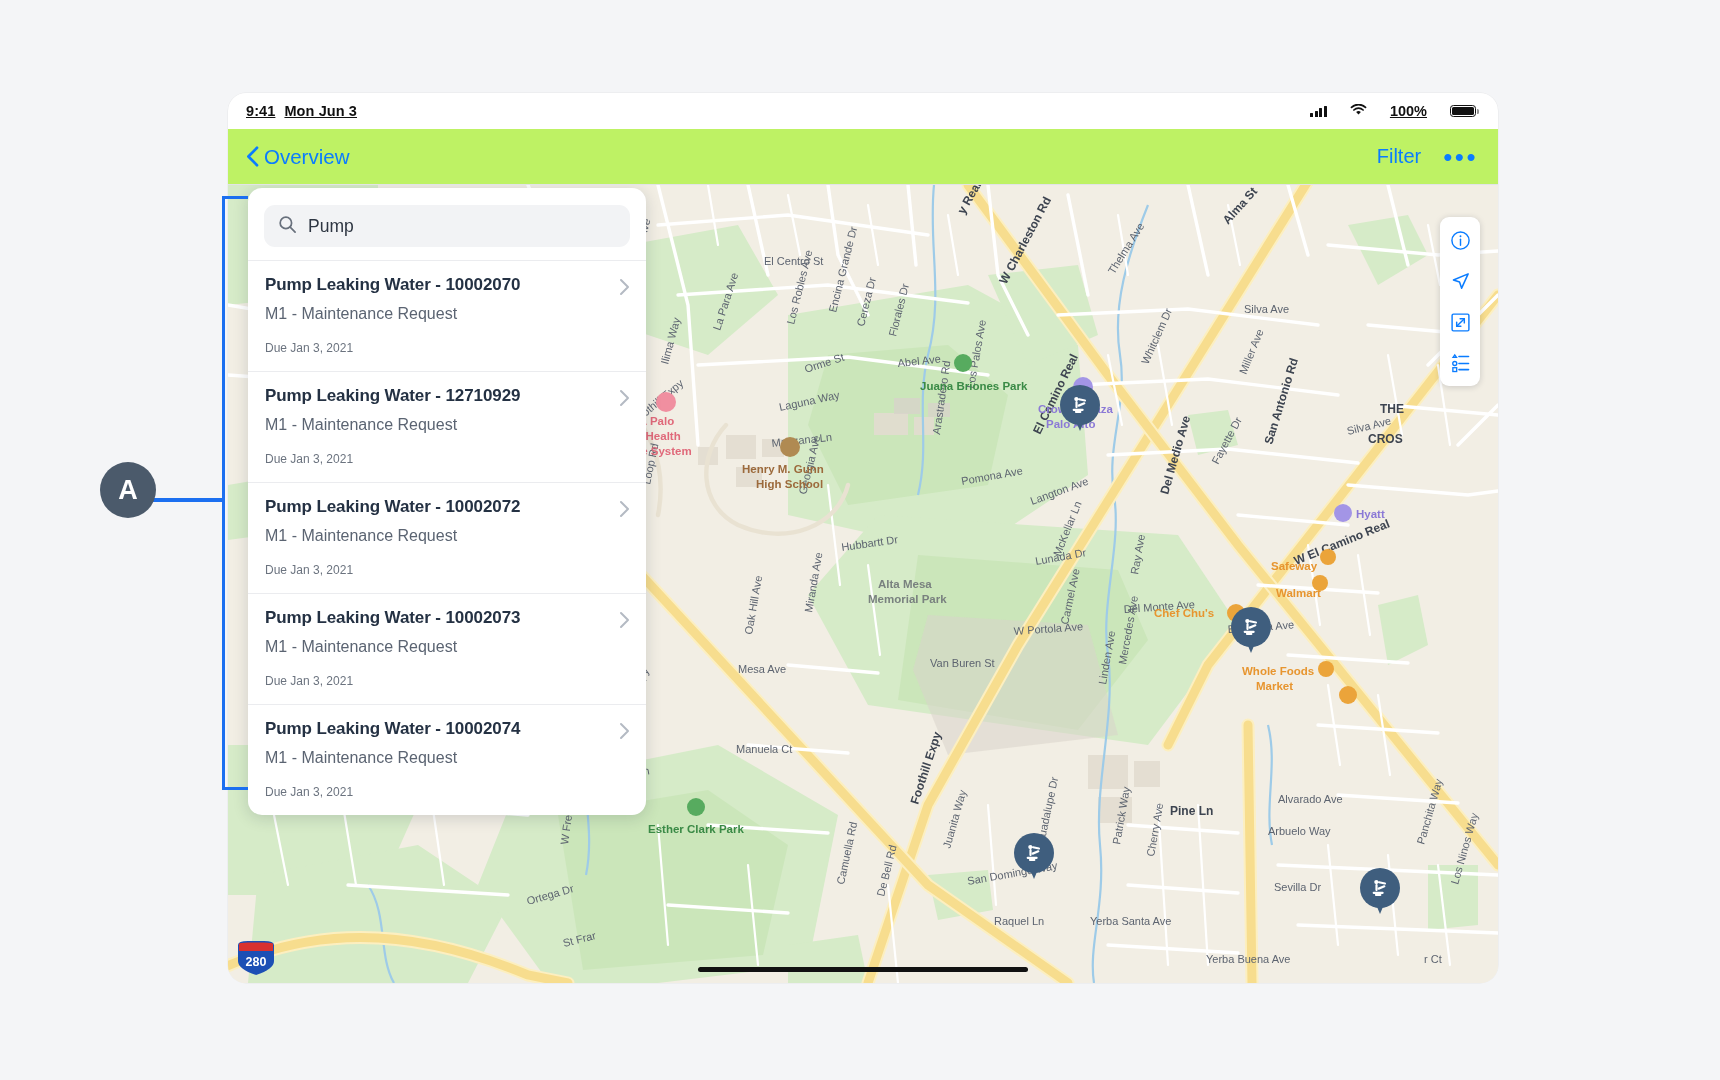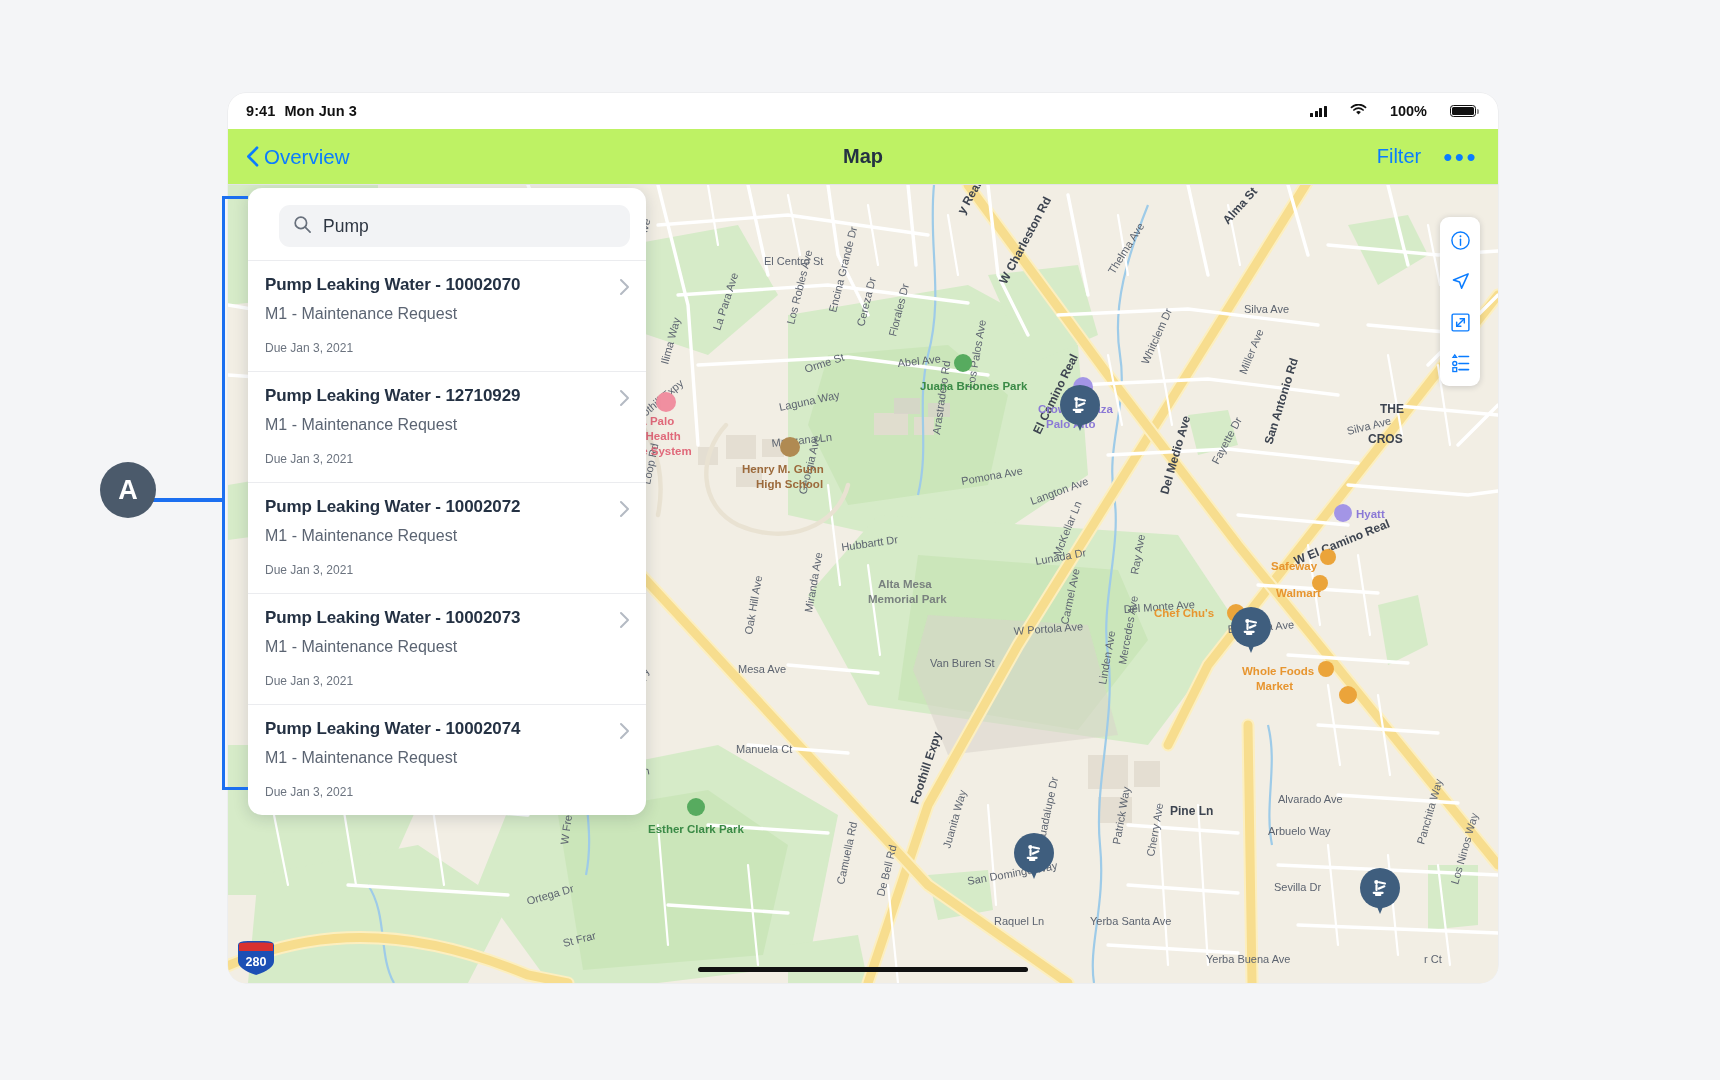--- a/index.html
+++ b/index.html
@@ -18,20 +18,21 @@
     overflow:hidden;
     box-shadow:0 0 0 0.5px rgba(0,0,0,0.06);
   }
   
   #statusbar{
     position:absolute; left:0; top:0; width:100%; height:36px;
     display:flex; align-items:center; justify-content:space-between;
     padding:0 22px 0 18px;
     font-size:14.5px; font-weight:bold; color:#111;
     z-index:40;
+    text-decoration:underline;
   }
   #sb-left{ display:flex; gap:9px; align-items:center; letter-spacing:.1px;}
   #sb-right{ display:flex; gap:23px; align-items:center; }
   .bars{ display:flex; align-items:flex-end; gap:1.6px; height:11px; }
   .bars i{ display:block; width:3px; background:#111; border-radius:.6px;}
   .bars i:nth-child(1){height:4px}
   .bars i:nth-child(2){height:6px}
   .bars i:nth-child(3){height:8.5px}
   .bars i:nth-child(4){height:11px}
   #battpct{ font-size:14.5px; font-weight:bold; }
@@ -77,21 +78,21 @@
   .pin .tail{ position:absolute;left:50%;top:34px;margin-left:-5px;
     width:0;height:0;border-left:5px solid transparent;
     border-right:5px solid transparent;border-top:12px solid #3f5e7e;}
   
   #panel{
     position:absolute; left:20px; top:95px; width:398px;
     background:#fff; border-radius:14px; z-index:30;
     box-shadow:0 3px 16px rgba(20,30,50,.16);
     overflow:hidden;
   }
-  #searchwrap{ padding:17px 16px 13px 31px; }
+  #searchwrap{ padding:17px 16px 13px 16px; }
   #searchbox{
     display:flex;align-items:center;gap:11px;
     background:#f2f3f5; border-radius:11px; height:42px; padding:0 14px;
   }
   #searchinput{
     border:none;background:transparent;outline:none;flex:1;
     font-family:"Liberation Sans",sans-serif;
     font-size:17.5px; color:#2e3642;
   }
   .row{
@@ -166,21 +167,20 @@
 
   <div id="navbar">
     <div id="backbtn">
       <span>
         <svg width="13" height="21" viewBox="0 0 13 21">
           <path d="M11 1.8 L2.4 10.5 L11 19.2" stroke="#0a7cff" stroke-width="2.7" fill="none" stroke-linecap="round" stroke-linejoin="round"></path>
         </svg>
       </span>
       <span>Overview</span>
     </div>
-    <div id="navtitle">Map</div>
     <div id="navright">
       <span id="filterbtn">Filter</span>
       <span id="morebtn">•••</span>
     </div>
   </div>
 
   <div id="map">
     <svg id="mapsvg" width="1270" height="798" viewBox="0 0 1270 798">
       <defs>
         <style>

